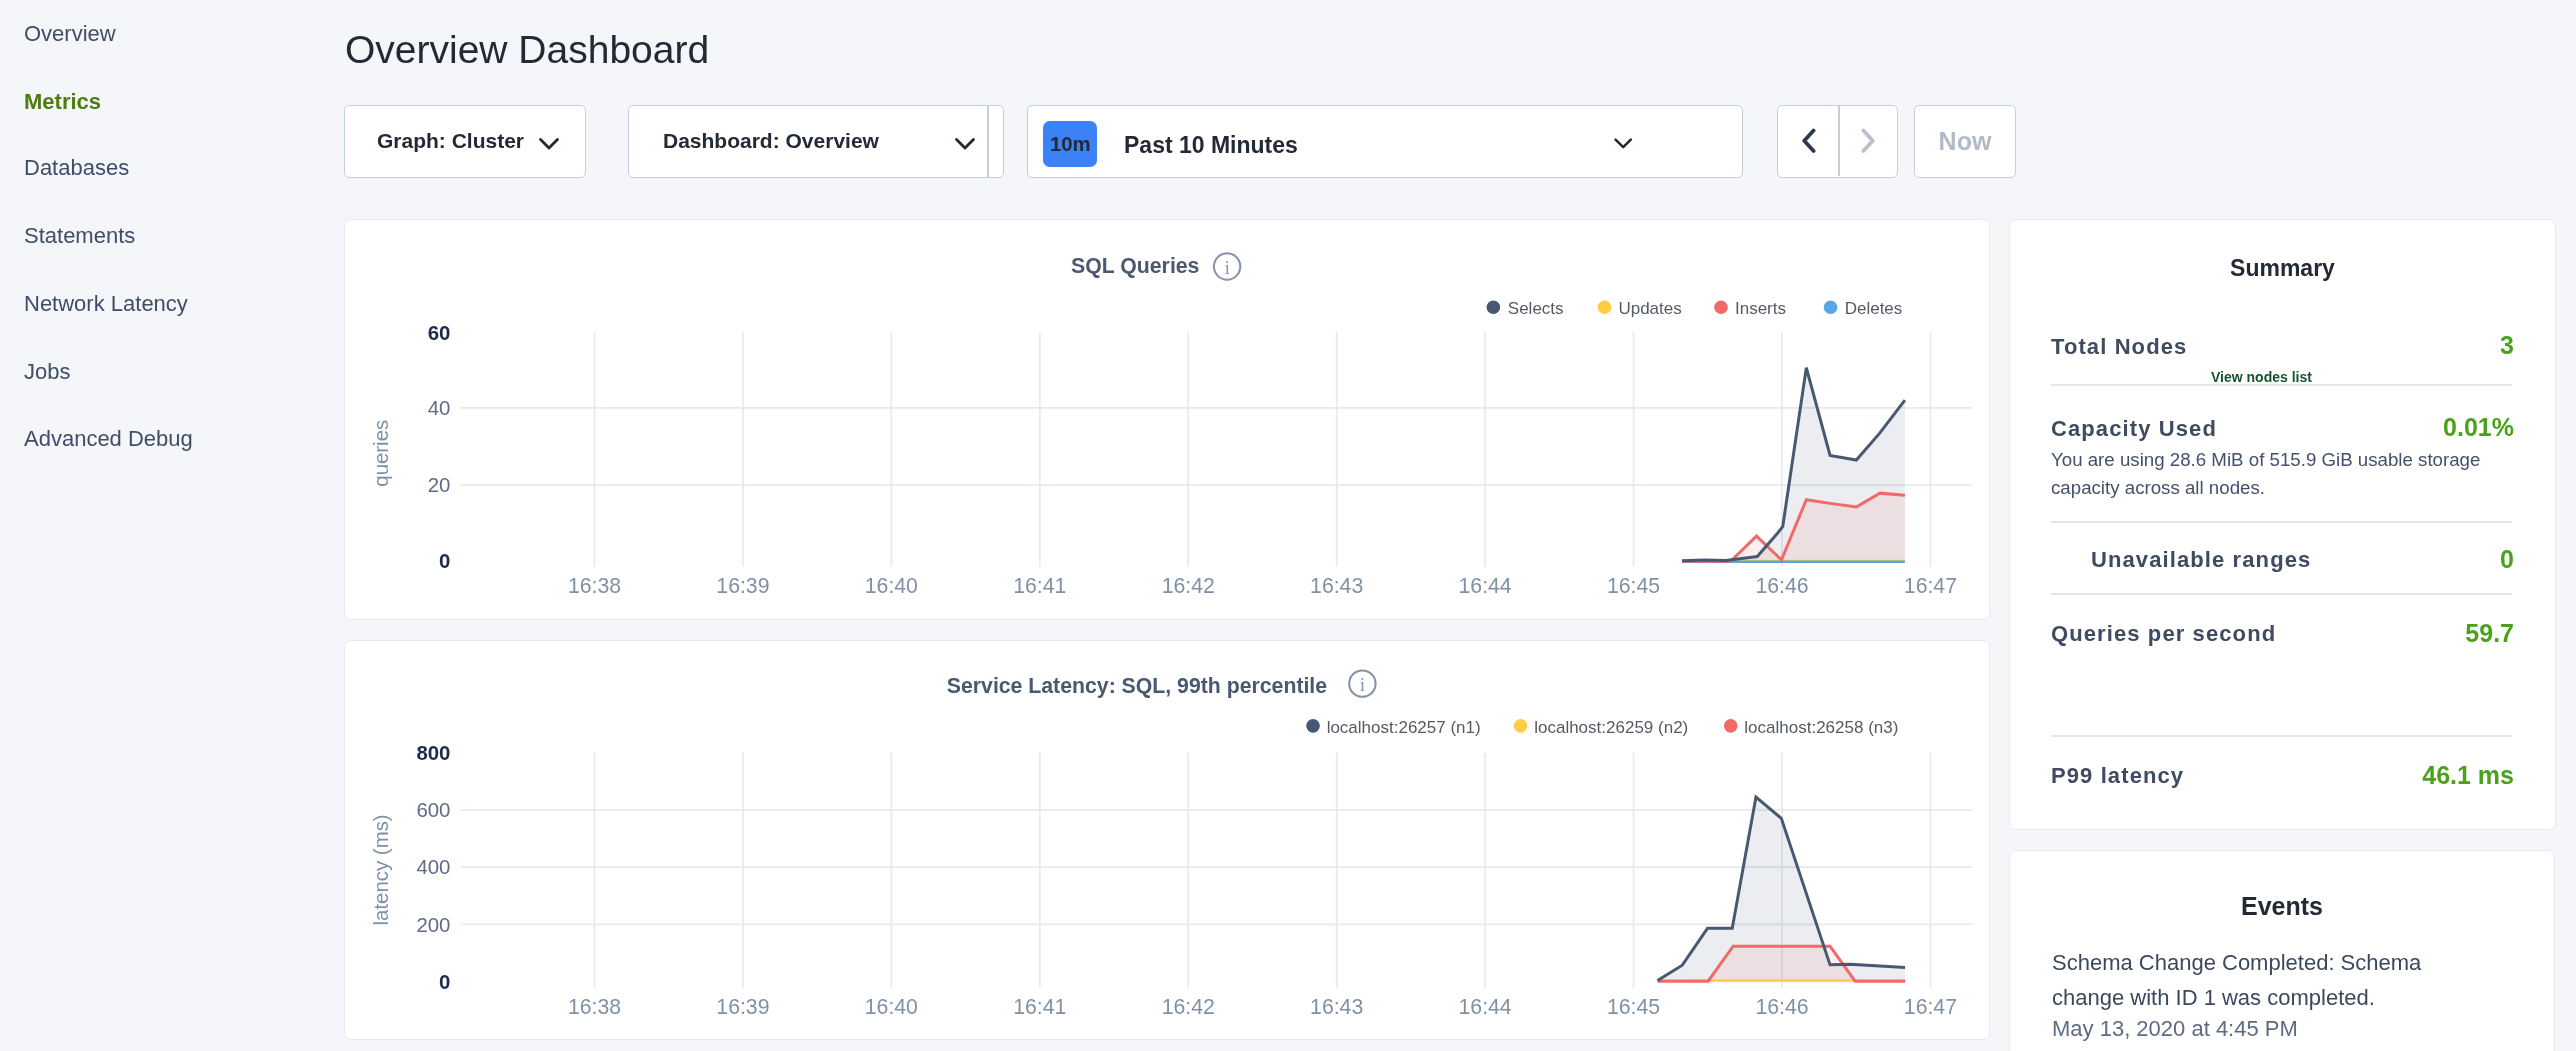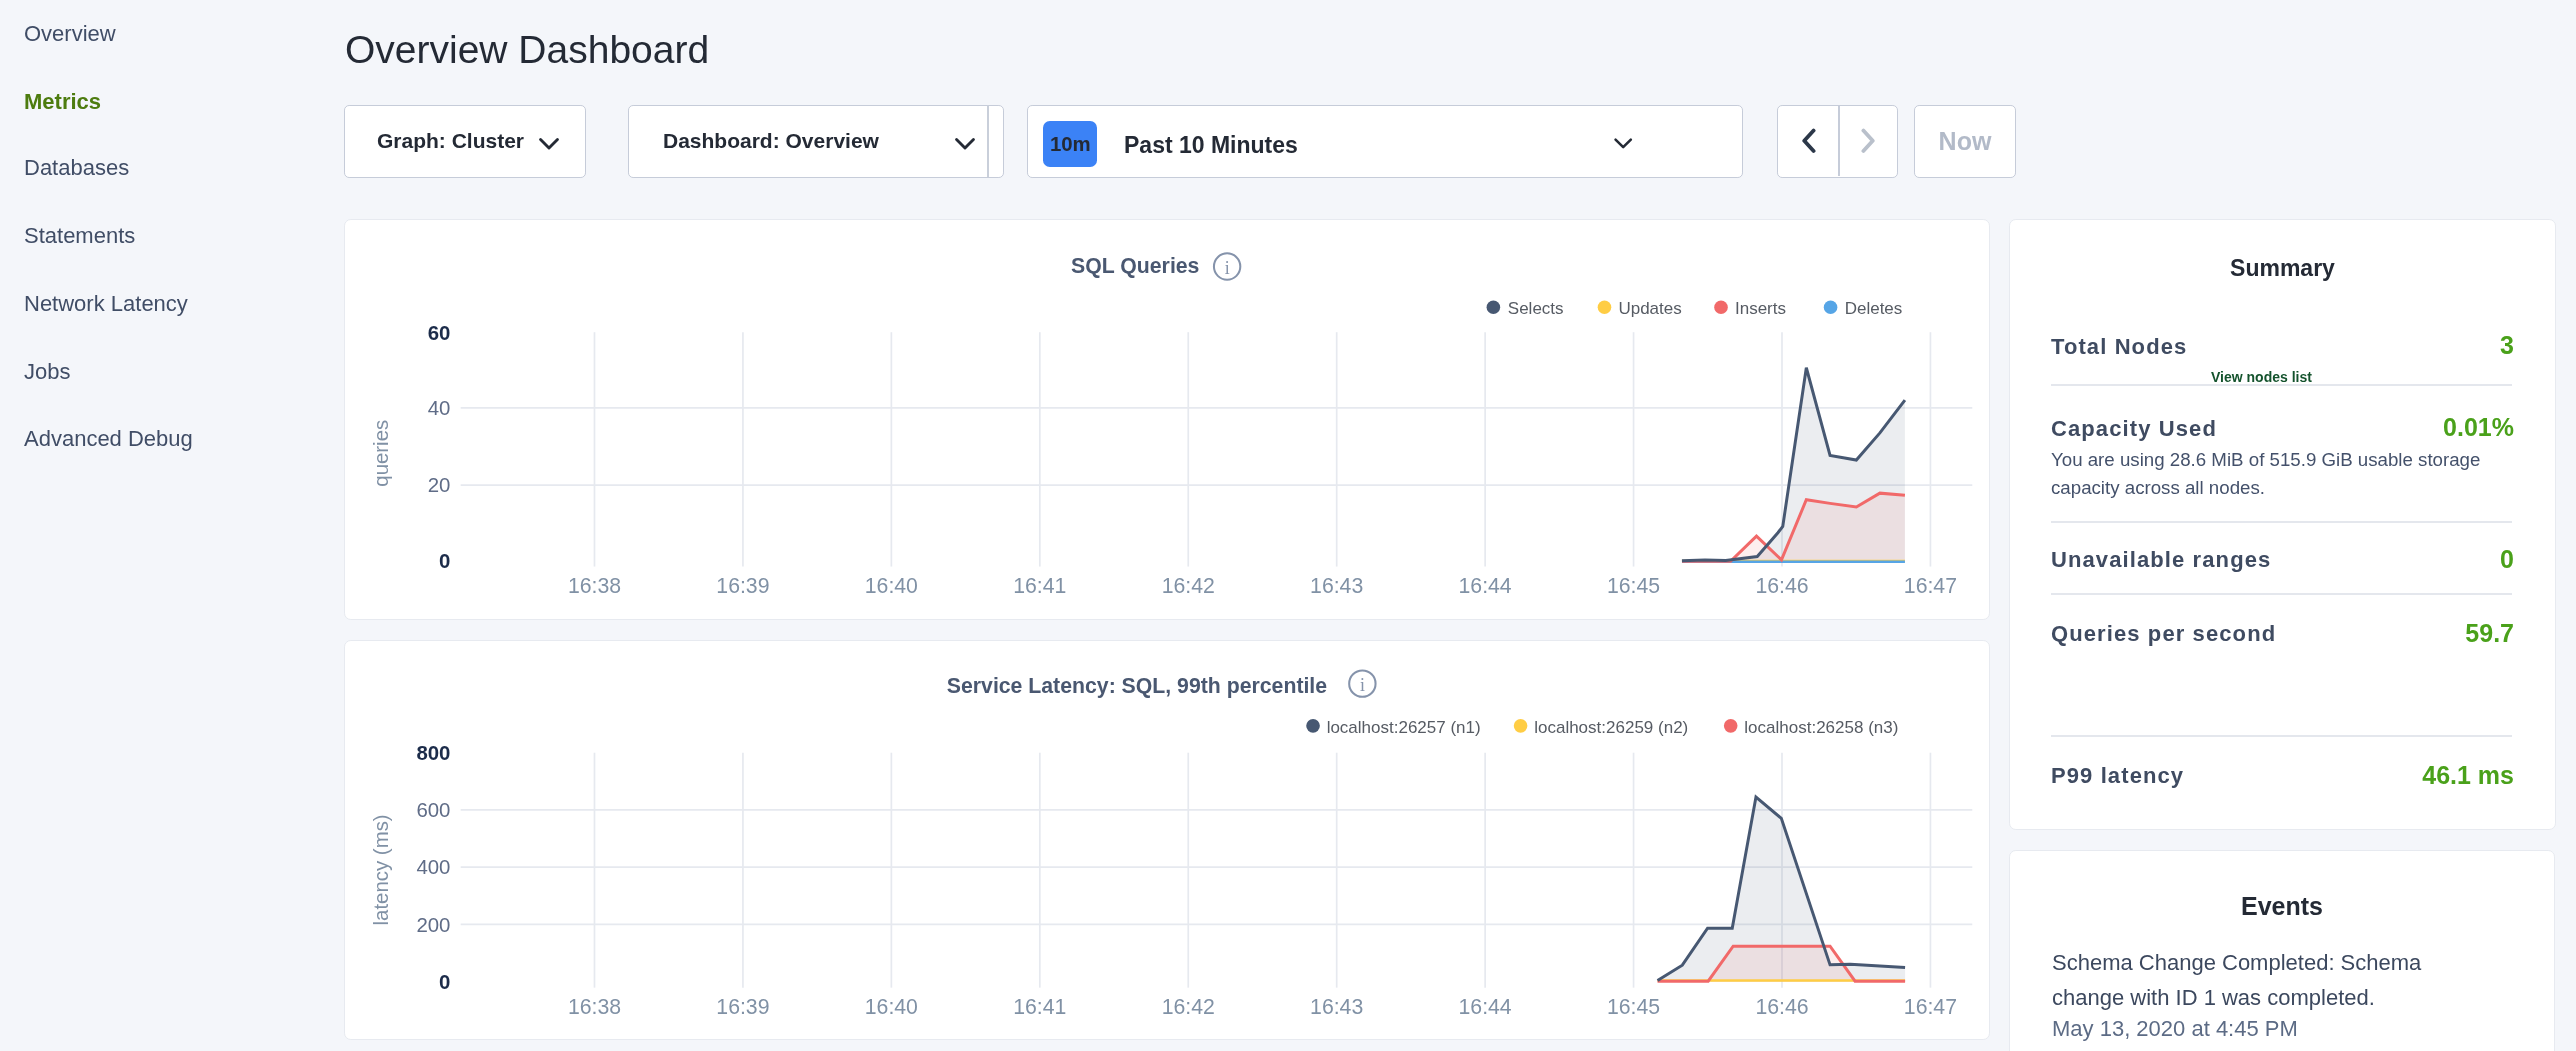--- a/index.html
+++ b/index.html
@@ -180,21 +180,21 @@
 <div class="card" style="left:2009px; top:219px; width:547px; height:611px;">
   <div class="abs" style="left:0; right:0; top:37px; text-align:center; font-size:23px; font-weight:bold; color:#242a35; line-height:23px;">Summary</div>
   <div class="slabel" style="top:114px;">Total Nodes</div>
   <div class="abs" style="left:201px; top:115px; color:#14532d; font-weight:bold; font-size:14px; line-height:25.5px;margin-top:30px;">View nodes list</div>
   <div class="sval" style="top:113px;">3</div>
   <div class="divline" style="top:164px;"></div>
   <div class="slabel" style="top:196px;">Capacity Used</div>
   <div class="sval" style="top:195px;">0.01%</div>
   <div class="spara" style="top:226px;">You are using 28.6 MiB of 515.9 GiB usable storage capacity across all nodes.</div>
   <div class="divline" style="top:301px;"></div>
-  <div class="slabel" style="top:327px;">Unavailable ranges</div>
+  <div class="slabel" style="top:327px;margin-left:40px;">Unavailable ranges</div>
   <div class="sval" style="top:327px;">0</div>
   <div class="divline" style="top:373px;"></div>
   <div class="slabel" style="top:401px;">Queries per second</div>
   <div class="sval" style="top:401px;">59.7</div>
   <div class="divline" style="top:515px;"></div>
   <div class="slabel" style="top:543px;">P99 latency</div>
   <div class="sval" style="top:543px;">46.1 ms</div>
 </div>
 
 <div class="card" style="left:2009px; top:850px; width:546px; height:340px;">

